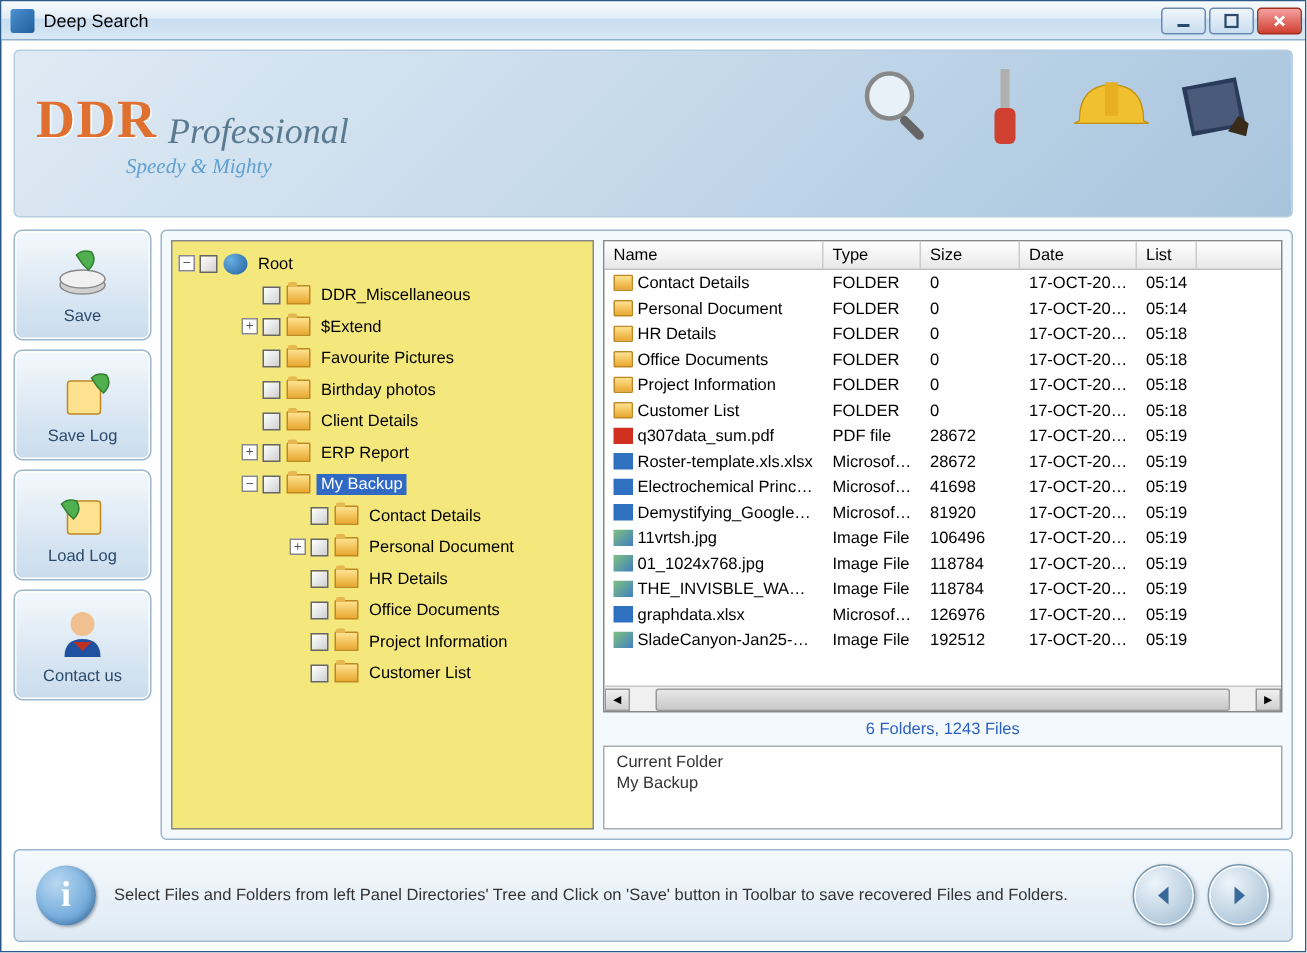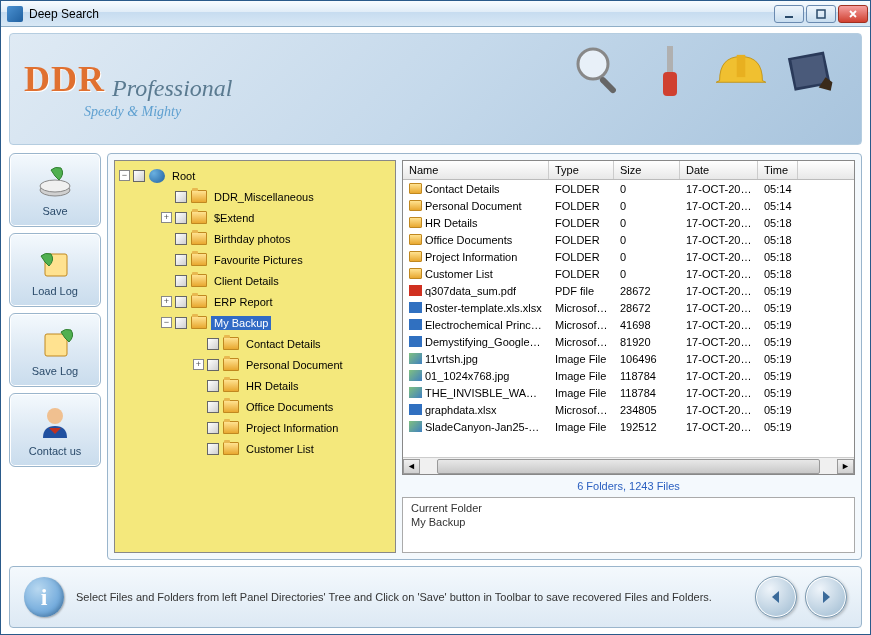--- a/index.html
+++ b/index.html
@@ -135,33 +135,33 @@
               <ellipse cx="20" cy="22" rx="15" ry="6" fill="#f0f0f0" stroke="#888"></ellipse>
               <path d="M16 6 Q20 2 26 4 Q30 10 24 16 L20 12 Z" fill="#50b050" stroke="#308030"></path>
             </svg>
           </div>
         <div class="side-label">Save</div>
       </div>
       <div class="side-btn">
         <div class="side-ico">
             <svg width="40" height="36" viewBox="0 0 40 36">
               <rect x="10" y="10" width="22" height="22" rx="2" fill="#ffe290" stroke="#c08820"></rect>
-              <path d="M6 12 Q10 8 16 10 Q20 16 14 22 L10 18 Z" fill="#50b050" stroke="#308030"></path>
+              <path d="M26 8 Q30 4 36 6 Q40 12 34 18 L30 14 Z" fill="#50b050" stroke="#308030"></path>
             </svg>
           </div>
-        <div class="side-label">Load Log</div>
+        <div class="side-label">Save Log</div>
       </div>
       <div class="side-btn">
         <div class="side-ico">
             <svg width="40" height="36" viewBox="0 0 40 36">
               <rect x="10" y="10" width="22" height="22" rx="2" fill="#ffe290" stroke="#c08820"></rect>
-              <path d="M26 8 Q30 4 36 6 Q40 12 34 18 L30 14 Z" fill="#50b050" stroke="#308030"></path>
+              <path d="M6 12 Q10 8 16 10 Q20 16 14 22 L10 18 Z" fill="#50b050" stroke="#308030"></path>
             </svg>
           </div>
-        <div class="side-label">Save Log</div>
+        <div class="side-label">Load Log</div>
       </div>
       <div class="side-btn">
         <div class="side-ico">
             <svg width="40" height="36" viewBox="0 0 40 36">
               <circle cx="20" cy="12" r="8" fill="#f0c090"></circle>
               <path d="M8 34 Q8 22 20 22 Q32 22 32 34 Z" fill="#2050a0"></path>
               <path d="M14 24 L20 30 L26 24" fill="#c03020"></path>
             </svg>
           </div>
         <div class="side-label">Contact us</div>
@@ -187,27 +187,27 @@
             <div class="tree-node" style="padding-left: 44px;">
               <span class="exp">+</span>
               <span class="chk"></span>
               <span class="fld"></span>
               <span class="lbl">$Extend</span>
             </div>
             <div class="tree-node" style="padding-left: 44px;">
               <span class="exp none"></span>
               <span class="chk"></span>
               <span class="fld"></span>
+              <span class="lbl">Favourite Pictures</span>
+            </div>
+            <div class="tree-node" style="padding-left: 44px;">
+              <span class="exp none"></span>
+              <span class="chk"></span>
+              <span class="fld"></span>
               <span class="lbl">Birthday photos</span>
-            </div>
-            <div class="tree-node" style="padding-left: 44px;">
-              <span class="exp none"></span>
-              <span class="chk"></span>
-              <span class="fld"></span>
-              <span class="lbl">Favourite Pictures</span>
             </div>
             <div class="tree-node" style="padding-left: 44px;">
               <span class="exp none"></span>
               <span class="chk"></span>
               <span class="fld"></span>
               <span class="lbl">Client Details</span>
             </div>
             <div class="tree-node" style="padding-left: 44px;">
               <span class="exp">+</span>
               <span class="chk"></span>
@@ -259,21 +259,21 @@
           </div>
       </div>
 
       <div class="right-col">
         <div class="file-list">
           <div class="fl-header" id="fl-header">
               <div class="col" style="width: 146px;">Name</div>
               <div class="col" style="width: 65px;">Type</div>
               <div class="col" style="width: 66px;">Size</div>
               <div class="col" style="width: 78px;">Date</div>
-              <div class="col" style="width: 40px;">Time</div>
+              <div class="col" style="width: 40px;">List</div>
             </div>
           <div class="fl-body" id="fl-body">
               <div class="fl-row">
                 <div class="cell" style="width: 146px; display: flex; align-items: center;">
                   <span class="fico folder"></span>
                   <span style="overflow:hidden;text-overflow:ellipsis;">Contact Details</span>
                 </div>
                 <div class="cell" style="width: 65px;">FOLDER</div>
                 <div class="cell" style="width: 66px;">0</div>
                 <div class="cell" style="width: 78px;">17-OCT-2012</div>
@@ -398,21 +398,21 @@
                 <div class="cell" style="width: 66px;">118784</div>
                 <div class="cell" style="width: 78px;">17-OCT-2012</div>
                 <div class="cell" style="width: 40px;">05:19</div>
               </div>
               <div class="fl-row">
                 <div class="cell" style="width: 146px; display: flex; align-items: center;">
                   <span class="fico doc"></span>
                   <span style="overflow:hidden;text-overflow:ellipsis;">graphdata.xlsx</span>
                 </div>
                 <div class="cell" style="width: 65px;">Microsoft...</div>
-                <div class="cell" style="width: 66px;">234805</div>
+                <div class="cell" style="width: 66px;">126976</div>
                 <div class="cell" style="width: 78px;">17-OCT-2012</div>
                 <div class="cell" style="width: 40px;">05:19</div>
               </div>
               <div class="fl-row">
                 <div class="cell" style="width: 146px; display: flex; align-items: center;">
                   <span class="fico img"></span>
                   <span style="overflow:hidden;text-overflow:ellipsis;">SladeCanyon-Jan25-0...</span>
                 </div>
                 <div class="cell" style="width: 65px;">Image File</div>
                 <div class="cell" style="width: 66px;">192512</div>

